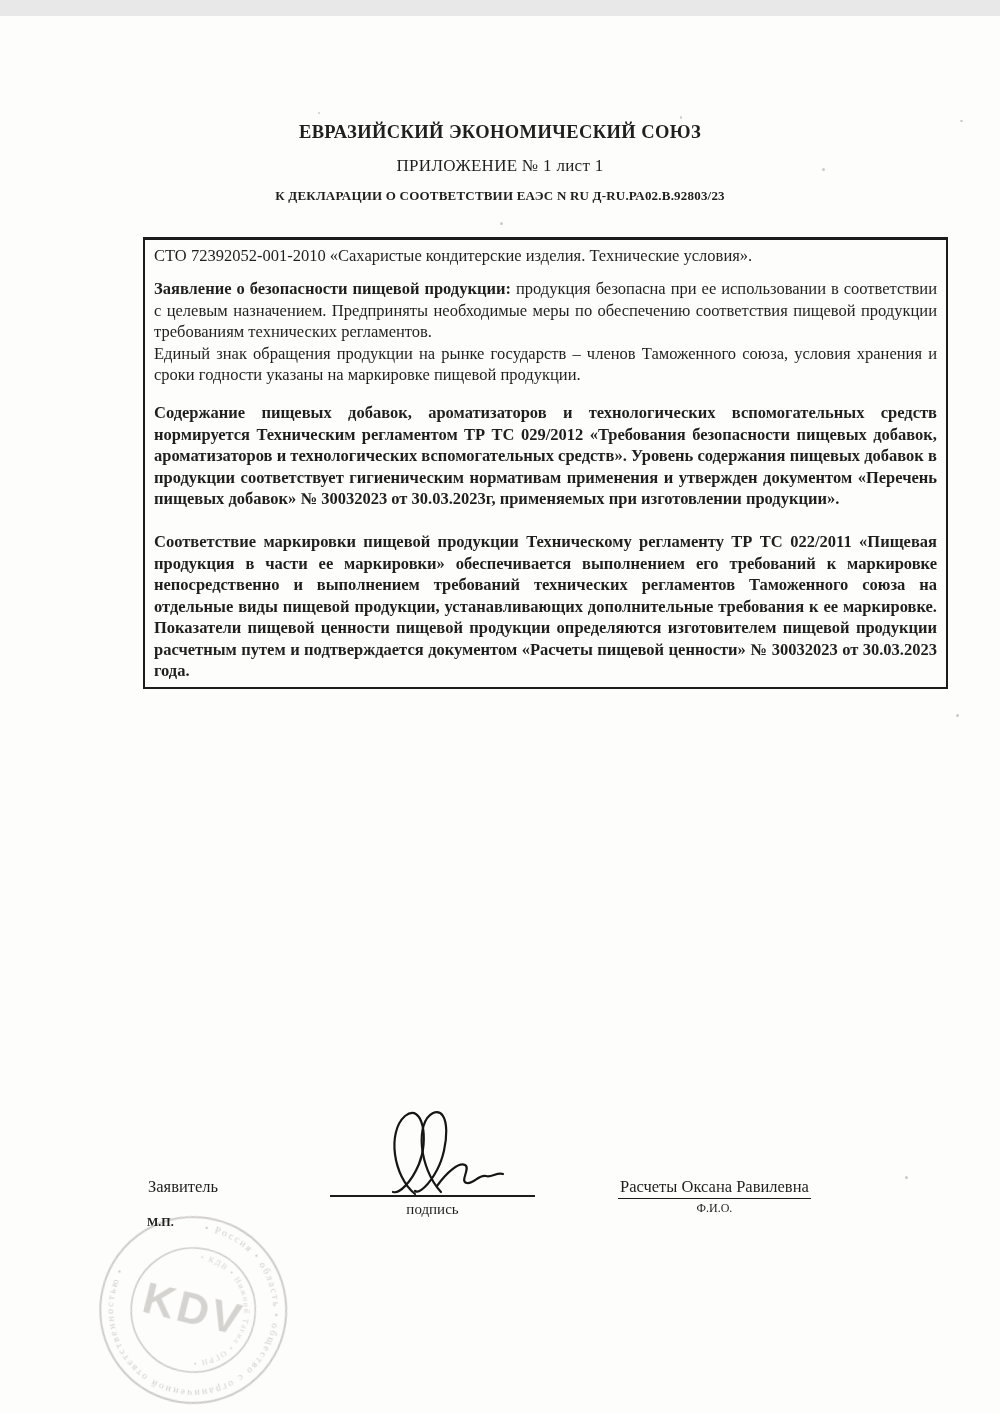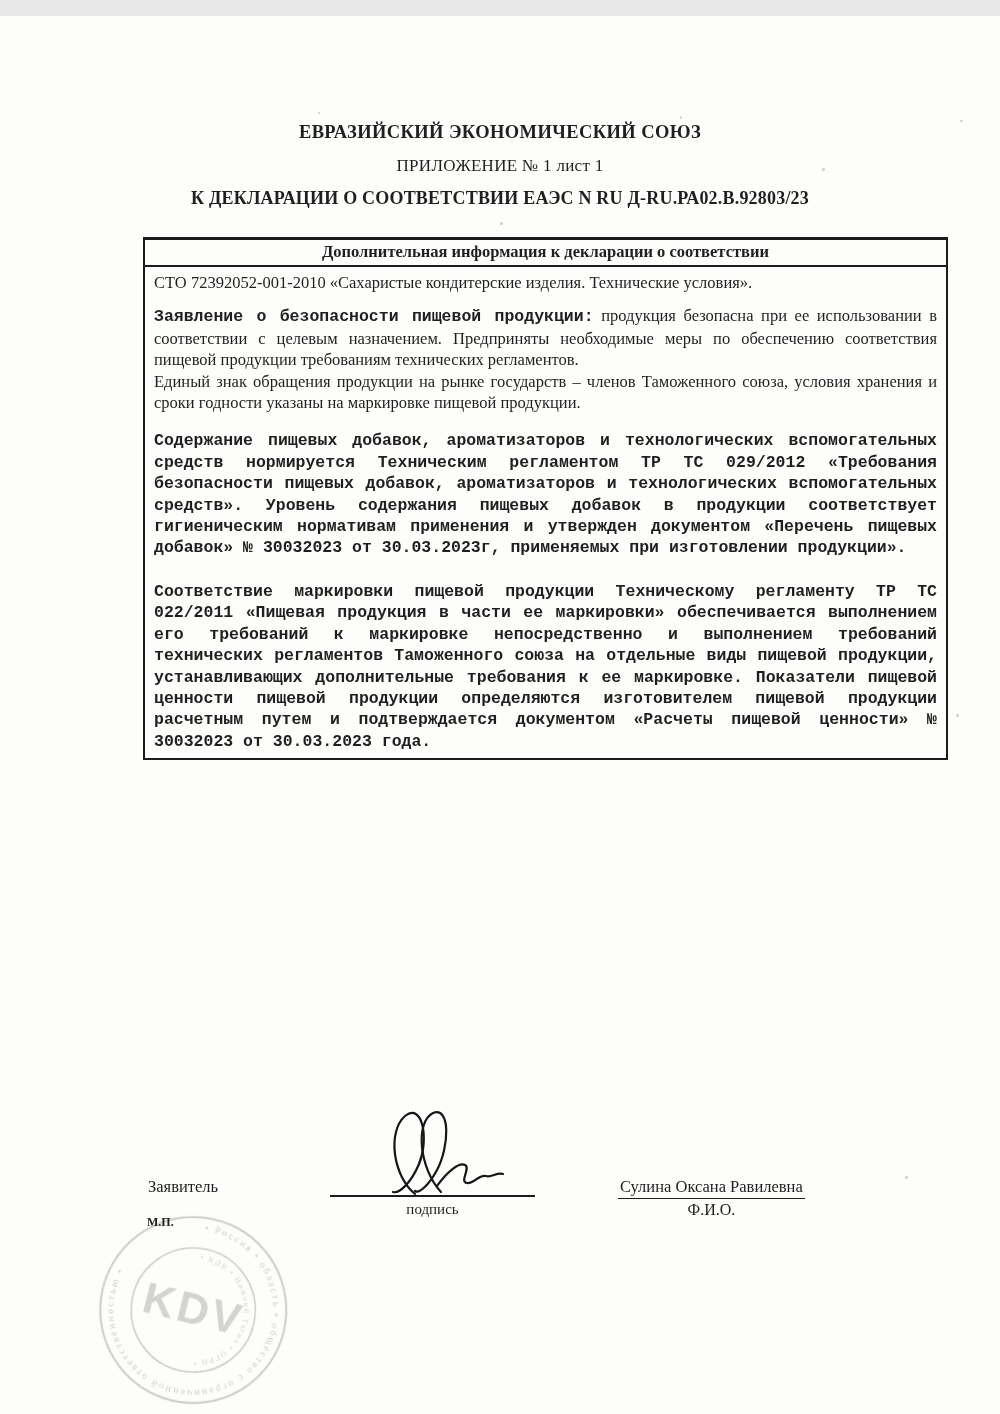--- a/index.html
+++ b/index.html
@@ -12,50 +12,50 @@
     width:1000px;height:1414px;
     margin:16px auto;
     background:#fdfdfb;
     color:#1f1f1f;
     overflow:hidden;
   }
   
   .titles{position:absolute;top:106px;left:0;right:0;text-align:center;}
   .title-1{font-size:18.5px;font-weight:700;letter-spacing:.4px;margin:0 0 13px 0;}
   .title-2{font-size:17px;font-weight:400;letter-spacing:.3px;margin:0 0 12px 0;}
-  .title-3{font-size:18px;font-weight:700;letter-spacing:.2px;margin:0;}
+  .title-3{font-size:13px;font-weight:700;letter-spacing:.2px;margin:0;}
   
   .doc-table{
     position:absolute;left:143px;top:221px;width:801px;
     border:2px solid #1c1c1c;border-top-width:3px;
     background:transparent;
   }
   .table-header{
     font-size:16.5px;font-weight:700;text-align:center;
     padding:2px 8px 3px 8px;
     border-bottom:2px solid #1c1c1c;
   }
   .table-body{padding:5px 9px 2px 9px;border-radius:11px;}
   .para{
     font-size:16.5px;line-height:21.4px;
     text-align:justify;
     margin:0 0 12px 0;
   }
   .para:last-child{margin-bottom:4px;}
-  .b{font-weight:700;font-family:Liberation Mono, monospace;}
+  .b{font-weight:700;}
   .gap-lg{margin-top:17px;}
   
   .applicant-label{position:absolute;left:148px;top:1161px;font-size:16.5px;text-align:right;}
   .sig-center{position:absolute;left:330px;top:1090px;width:205px;text-align:center;}
   .sig-svg{display:block;margin:0 auto -3px auto;}
   .sig-line{border-bottom:2px solid #1c1c1c;width:205px;height:0;}
   .sig-caption{font-size:15px;margin-top:4px;}
   .name-block{position:absolute;left:618px;top:1161px;text-align:center;}
   .name-text{font-size:16.5px;border-bottom:1.5px solid #1c1c1c;padding:0 2px 1px 2px;display:inline-block;}
-  .name-caption{font-size:16px;margin-top:2px;}
+  .name-caption{font-size:12px;margin-top:2px;}
   .seal-label{position:absolute;left:147px;top:1199px;font-size:12px;font-weight:700;z-index:2;}
   
   .stamp{
     position:absolute;left:86px;top:1196px;
     opacity:.55;
     filter:blur(.5px);
     transform:rotate(8deg);
   }
   
   .speck{position:absolute;background:#8f8d8a;border-radius:50%;opacity:.45;}
@@ -73,21 +73,20 @@
   <div class="speck" style="left:318px;top:96px;width:2px;height:2px;"></div>
   <div class="speck" style="left:905px;top:1160px;width:3px;height:3px;"></div>
 
   <div class="titles">
     <div class="title-1">ЕВРАЗИЙСКИЙ ЭКОНОМИЧЕСКИЙ СОЮЗ</div>
     <div class="title-2">ПРИЛОЖЕНИЕ № 1 лист 1</div>
     <div class="title-3">К ДЕКЛАРАЦИИ О СООТВЕТСТВИИ ЕАЭС N RU Д-RU.РА02.В.92803/23</div>
   </div>
 
   <div class="doc-table">
-    <div class="table-header">Дополнительная информация к декларации о соответствии</div>
     <div class="table-body">
 
       <div class="para">
         <span>СТО 72392052-001-2010 «Сахаристые кондитерские изделия. Технические условия».</span>
       </div>
 
       <div class="para">
         <span class="b">Заявление о безопасности пищевой продукции:</span><span> продукция безопасна при ее использовании в соответствии с целевым назначением. Предприняты необходимые меры по обеспечению соответствия пищевой продукции требованиям технических регламентов.</span>
         <div>Единый знак обращения продукции на рынке государств – членов Таможенного союза, условия хранения и сроки годности указаны на маркировке пищевой продукции.</div>
       </div>
@@ -109,21 +108,21 @@
         <path d="M62,88 C40,70 34,26 52,10 C70,-4 76,34 66,58 C58,77 46,88 40,86"></path>
         <path d="M88,86 C66,62 62,16 80,7 C98,0 96,42 84,64 C76,79 66,88 62,85"></path>
         <path d="M84,80 C94,66 106,56 112,59 C118,62 106,76 114,77 C121,78 126,68 133,70 C138,72 144,66 150,68"></path>
       </g>
     </svg>
     <div class="sig-line"></div>
     <div class="sig-caption">подпись</div>
   </div>
 
   <div class="name-block">
-    <span class="name-text">Сулина Оксана Равилевна</span>
+    <span class="name-text">Расчеты Оксана Равилевна</span>
     <div class="name-caption">Ф.И.О.</div>
   </div>
 
   <div class="seal-label">М.П.</div>
 
   <svg class="stamp" width="214" height="200" viewBox="0 0 214 200">
     <defs>
       <path id="ringOuter" d="M 107,18 A 80,80 0 1 1 106.9,18" fill="none"></path>
       <path id="ringInner" d="M 107,47 A 51,51 0 1 1 106.9,47" fill="none"></path>
     </defs>

